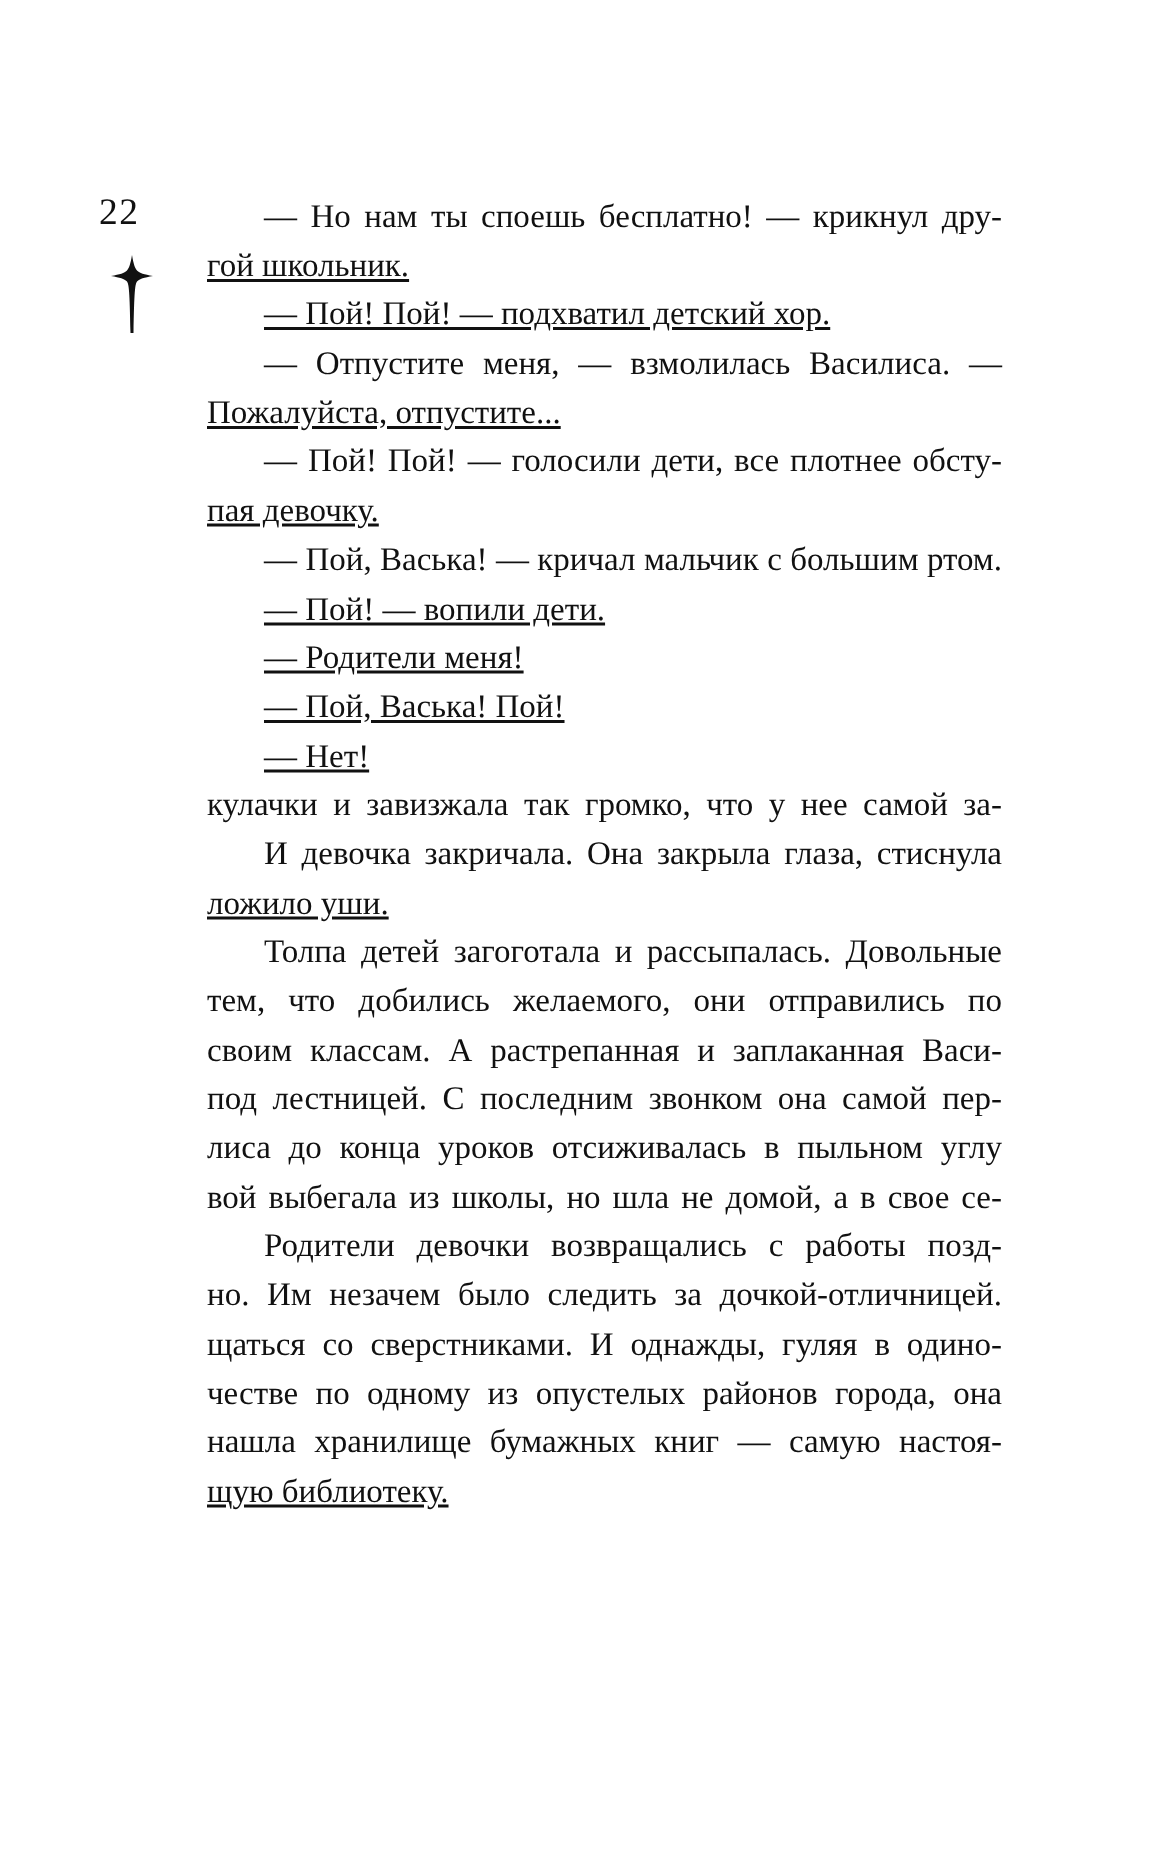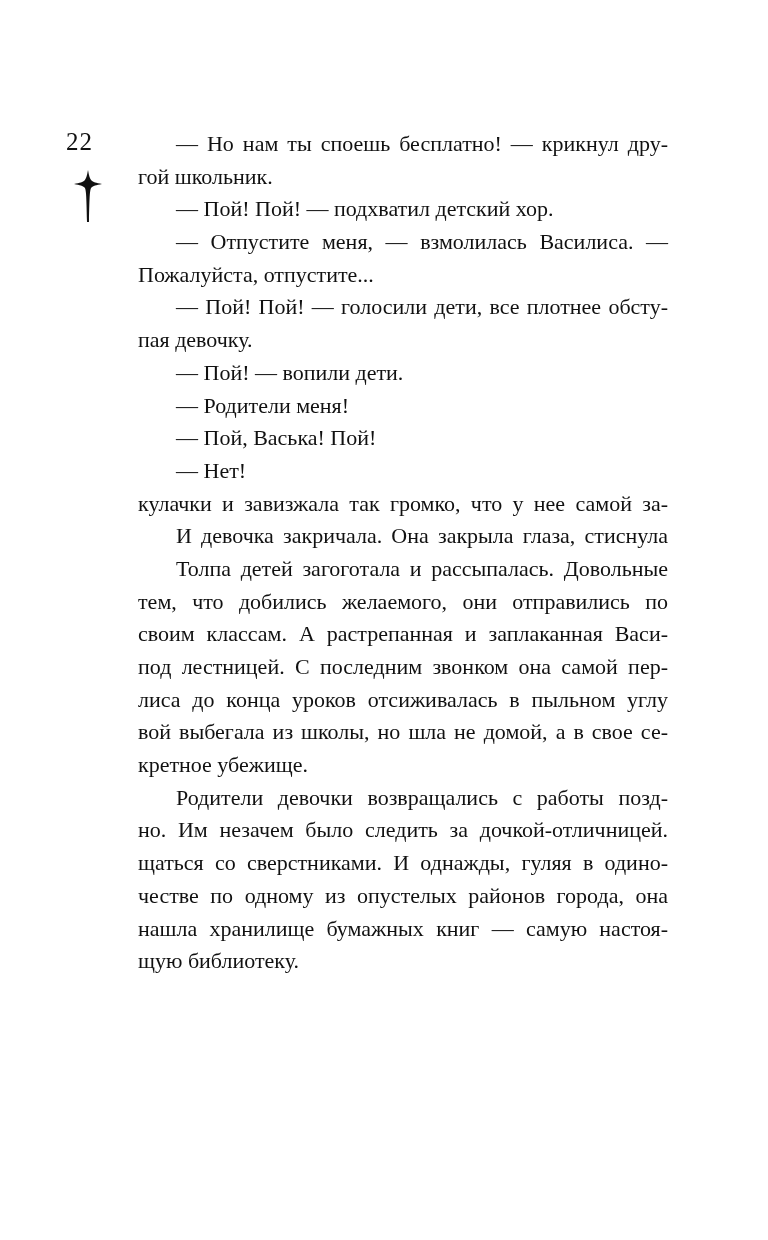--- a/index.html
+++ b/index.html
@@ -41,20 +41,21 @@
     height: 32.7px;
     line-height: 32.7px;
     font-size: 22px;
     white-space: nowrap;
     text-align: justify;
     text-align-last: justify;
     overflow: visible;
   }
   .line.last {
     text-align-last: left;
+    text-decoration: underline;
   }
   .line.indent {
     padding-left: 38px;
   }
 </style>
 </head>
 <body>
 
 <div class="page-number">22</div>
 
@@ -68,40 +69,41 @@
   <div class="line last">гой школьник.</div>
 
   <div class="line indent last">— Пой! Пой! — подхватил детский хор.</div>
 
   <div class="line indent">— Отпустите меня, — взмолилась Василиса. —</div>
   <div class="line last">Пожалуйста, отпустите...</div>
 
   <div class="line indent">— Пой! Пой! — голосили дети, все плотнее обсту-</div>
   <div class="line last">пая девочку.</div>
 
+  <div class="line indent">— Пой, Васька! — кричал мальчик с большим ртом.</div>
 
   <div class="line indent last">— Пой! — вопили дети.</div>
 
   <div class="line indent last">— Родители меня!</div>
 
   <div class="line indent last">— Пой, Васька! Пой!</div>
 
   <div class="line indent last">— Нет!</div>
 
 
   <div class="line">кулачки и завизжала так громко, что у нее самой за-</div>
   <div class="line indent">И девочка закричала. Она закрыла глаза, стиснула</div>
+  <div class="line last">ложило уши.</div>
 
   <div class="line indent">Толпа детей загоготала и рассыпалась. Довольные</div>
   <div class="line">тем, что добились желаемого, они отправились по</div>
   <div class="line">своим классам. А растрепанная и заплаканная Васи-</div>
   <div class="line">под лестницей. С последним звонком она самой пер-</div>
   <div class="line">лиса до конца уроков отсиживалась в пыльном углу</div>
   <div class="line">вой выбегала из школы, но шла не домой, а в свое се-</div>
-  <div class="line last">кретное убежище.</div>
 
   <div class="line indent">Родители девочки возвращались с работы позд-</div>
   <div class="line">но. Им незачем было следить за дочкой-отличницей.</div>
   <div class="line">щаться со сверстниками. И однажды, гуляя в одино-</div>
   <div class="line">честве по одному из опустелых районов города, она</div>
   <div class="line">нашла хранилище бумажных книг — самую настоя-</div>
   <div class="line last">щую библиотеку.</div>
 </div>
 
 </body></html>

